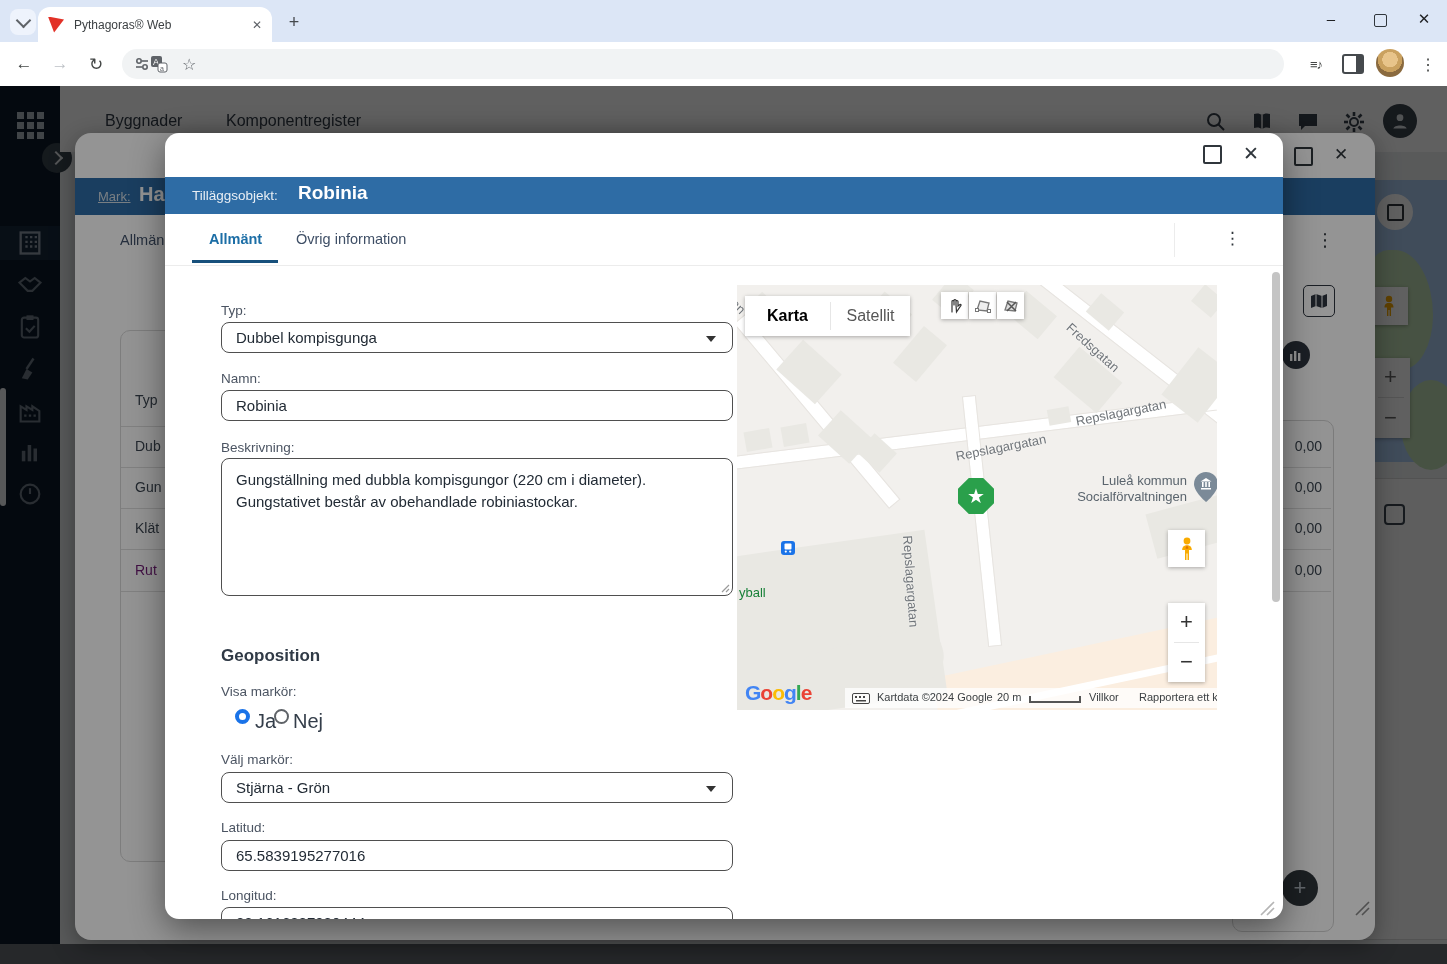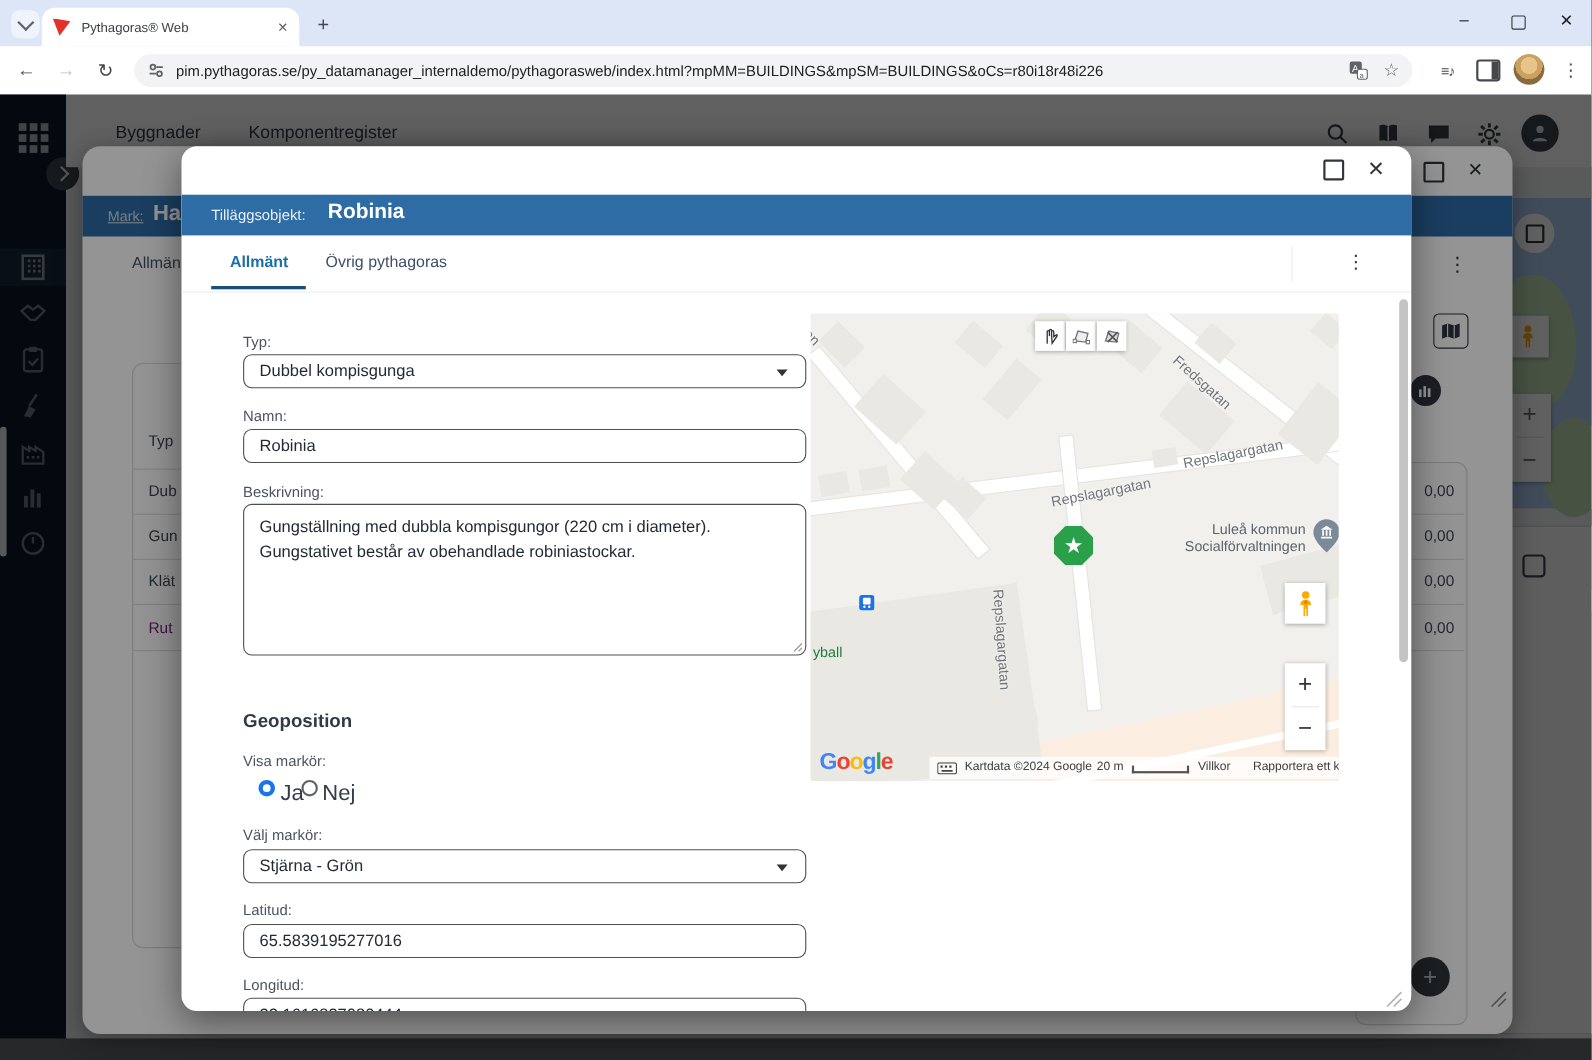--- a/index.html
+++ b/index.html
@@ -74,21 +74,20 @@
     <div class="navbtn" style="left:10px;">←</div>
     <div class="navbtn" style="left:46px;color:#bdc1c6;">→</div>
     <div class="navbtn" style="left:82px;">↻</div>
     <div class="omnibox">
       <svg width="16" height="16" viewBox="0 0 16 16">
           <circle cx="5" cy="5" r="2.2" fill="none" stroke="#5f6368" stroke-width="1.6"></circle>
           <line x1="8" y1="5" x2="14" y2="5" stroke="#5f6368" stroke-width="1.6"></line>
           <circle cx="11" cy="11" r="2.2" fill="none" stroke="#5f6368" stroke-width="1.6"></circle>
           <line x1="2" y1="11" x2="8" y2="11" stroke="#5f6368" stroke-width="1.6"></line>
         </svg>
-      <span class="url">pim.pythagoras.se/py_datamanager_internaldemo/pythagorasweb/index.html?mpMM=BUILDINGS&amp;mpSM=BUILDINGS&amp;oCs=r80i18r48i226</span>
       <svg width="18" height="18" viewBox="0 0 18 18" style="margin-right:14px;">
           <rect x="1" y="1" width="11" height="11" rx="2" fill="#5f6368"></rect>
           <text x="3" y="10" font-size="9" fill="#fff" font-family="Liberation Sans">A</text>
           <rect x="8" y="8" width="9" height="9" rx="2" fill="#fff" stroke="#5f6368"></rect>
           <text x="10" y="15.5" font-size="7" fill="#5f6368" font-family="Liberation Sans">a</text>
         </svg>
       <span style="font-size:16px;color:#5f6368;">☆</span>
     </div>
     <div class="navbtn" style="left:1302px;font-size:13px;letter-spacing:-1px;">
         <span>≡</span>
@@ -273,21 +272,21 @@
     <div class="ctl-sq" style="left:1038px;top:12px;"></div>
     <div class="ctl" style="left:1078px;top:9px;font-size:19px;">✕</div>
 
     <div class="bluebar" style="left:0;top:44px;width:1118px;height:37px;">
       <span style="position:absolute;left:27px;top:11px;font-size:13.5px;color:#e8eef4;">Tilläggsobjekt:</span>
       <span style="position:absolute;left:133px;top:5px;font-size:19px;font-weight:bold;color:#fff;">Robinia</span>
     </div>
 
     <span class="tab-lbl" style="left:44px;top:98px;color:#1c6ea6;font-weight:bold;">Allmänt</span>
     <div class="abs" style="left:27px;top:127px;width:86px;height:3px;background:#17507c;"></div>
-    <span class="tab-lbl" style="left:131px;top:98px;color:#3f4f66;">Övrig pythagoras</span>
+    <span class="tab-lbl" style="left:131px;top:98px;color:#3f4f66;">Övrig information</span>
     <div class="abs" style="left:0;top:132px;width:1118px;height:1px;background:#ececec;"></div>
     <div class="abs" style="left:1009px;top:90px;width:1px;height:34px;background:#ececec;"></div>
     <span class="ctl" style="left:1059px;top:95px;font-size:17px;">⋮</span>
 
     <div class="abs" style="left:1107px;top:139px;width:8px;height:330px;background:#c4c4c4;border-radius:4px;"></div>
 
     <span class="lbl" style="left:56px;top:170px;">Typ:</span>
     <div class="fld" style="left:56px;top:189px;">
       <span>Dubbel kompisgunga</span>
       <span class="chevdn"></span>
@@ -378,20 +377,25 @@
 
       <svg class="abs" style="left:44px;top:256px;" width="14" height="14" viewBox="0 0 14 14">
           <rect width="14" height="14" rx="3" fill="#1a73e8"></rect>
           <rect x="3.5" y="2.5" width="7" height="6" rx="1" fill="#fff"></rect>
           <circle cx="4.8" cy="10.6" r="1.1" fill="#fff"></circle>
           <circle cx="9.2" cy="10.6" r="1.1" fill="#fff"></circle>
         </svg>
 
       <span class="abs" style="left:2px;top:300px;font-size:13px;color:#188038;">yball</span>
 
+      <div class="mapbtn" style="left:8px;top:11px;width:165px;height:40px;display:flex;">
+        <div class="maptype" style="width:85px;font-weight:bold;color:#000;">Karta</div>
+        <div style="width:1px;height:28px;background:#e6e6e6;margin-top:6px;"></div>
+        <div class="maptype" style="width:79px;color:#565656;">Satellit</div>
+      </div>
 
       <div class="mapbtn" style="left:204px;top:7px;width:27px;height:27px;display:flex;align-items:center;justify-content:center;">
         <svg width="16" height="16" viewBox="0 0 16 16">
             <path d="M5 14V7M5 7V3.5a1 1 0 012 0V7M7 7V2.5a1 1 0 012 0V7M9 7V3.5a1 1 0 012 0V8l2-1.5c.8-.5 1.5.5.8 1.2L9.5 14z" fill="none" stroke="#333" stroke-width="1.2" stroke-linecap="round"></path>
           </svg>
       </div>
       <div class="mapbtn" style="left:232px;top:7px;width:27px;height:27px;display:flex;align-items:center;justify-content:center;">
         <svg width="16" height="16" viewBox="0 0 16 16">
             <polygon points="2,12 5,3 14,5 12,13" fill="#eee" stroke="#777" stroke-width="1.3"></polygon>
             <rect x="0.5" y="10.5" width="3" height="3" fill="#fff" stroke="#777"></rect>

